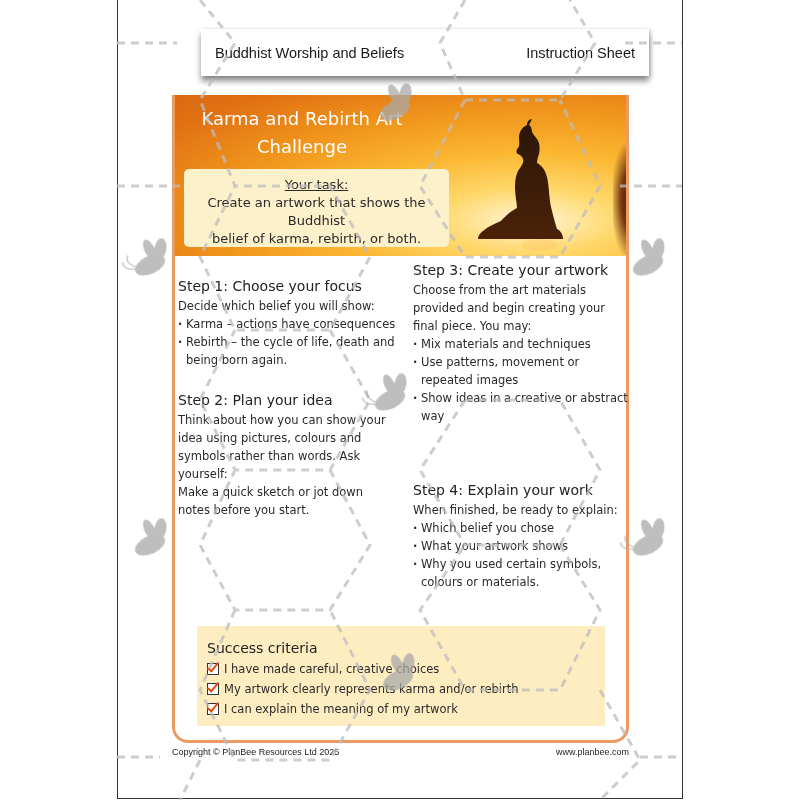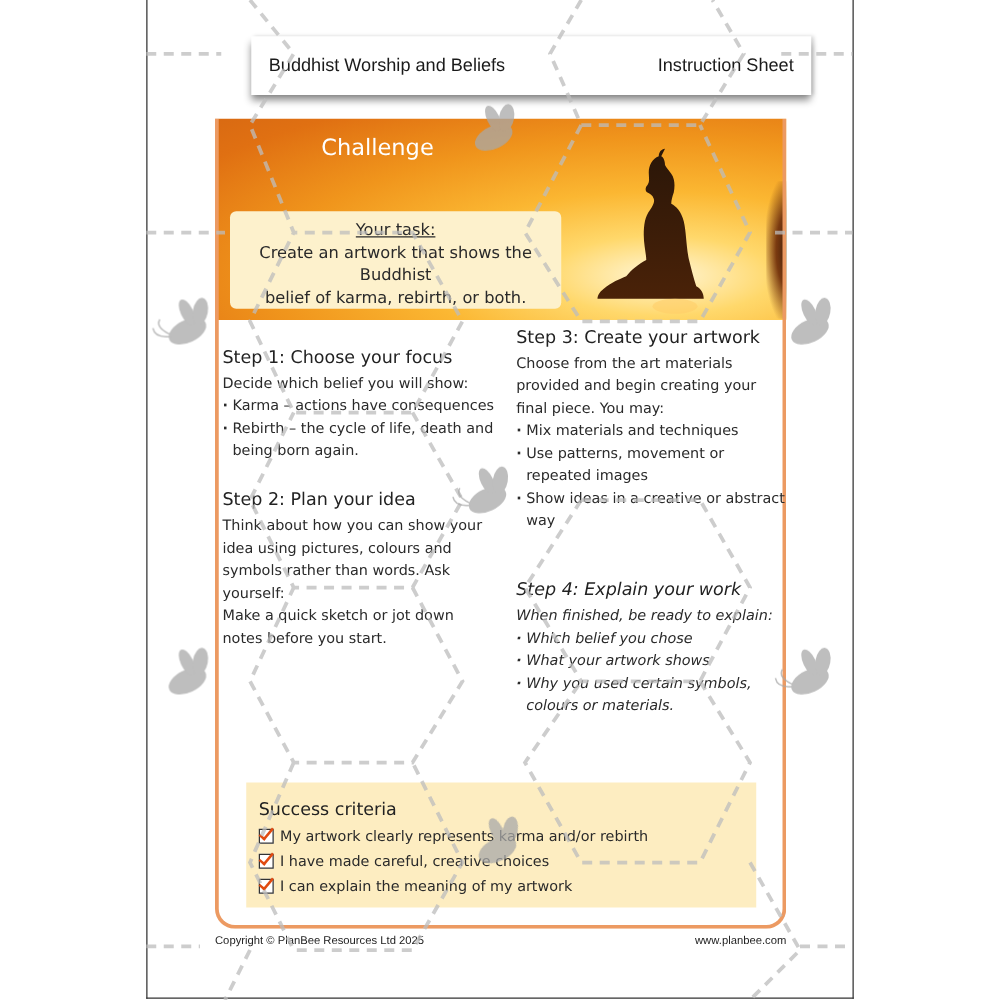--- a/index.html
+++ b/index.html
@@ -76,20 +76,21 @@
 
 <div class="page"></div>
 
 <div class="header-bar">
   <span>Buddhist Worship and Beliefs</span>
   <span>Instruction Sheet</span>
 </div>
 
 <div class="banner">
   <div class="banner-title">
+    <div>Karma and Rebirth Art</div>
     <div>Challenge</div>
   </div>
   <div class="task-box">
     <span class="task-heading">Your task:</span>
     <div>Create an artwork that shows the Buddhist</div>
     <div>belief of karma, rebirth, or both.</div>
   </div>
   <svg class="buddha" viewBox="0 0 110 140">
     <defs>
       <linearGradient id="bg1" x1="0" y1="0" x2="0" y2="1">
@@ -123,39 +124,39 @@
 <div class="col col-right" style="top:260px;">
   <h3>Step 3: Create your artwork</h3>
   <div>Choose from the art materials provided and begin creating your final piece. You may:</div>
   <ul>
     <li>Mix materials and techniques</li>
     <li>Use patterns, movement or repeated images</li>
     <li>Show ideas in a creative or abstract way</li>
   </ul>
 </div>
 
-<div class="col col-right" style="top:462px;font-style:italic;">
+<div class="col col-right" style="top:480px;">
   <h3>Step 4: Explain your work</h3>
   <div>When finished, be ready to explain:</div>
   <ul>
     <li>Which belief you chose</li>
     <li>What your artwork shows</li>
     <li>Why you used certain symbols, colours or materials.</li>
   </ul>
 </div>
 
 <div class="success">
   <h3>Success criteria</h3>
   <div class="crit">
     <span class="checkbox"></span>
-    <span>My artwork clearly represents karma and/or rebirth</span>
+    <span>I have made careful, creative choices</span>
   </div>
   <div class="crit">
     <span class="checkbox"></span>
-    <span>I have made careful, creative choices</span>
+    <span>My artwork clearly represents karma and/or rebirth</span>
   </div>
   <div class="crit">
     <span class="checkbox"></span>
     <span>I can explain the meaning of my artwork</span>
   </div>
 </div>
 
 <div class="footer footer-left">Copyright © PlanBee Resources Ltd 2025</div>
 <div class="footer footer-right">www.planbee.com</div>
 

